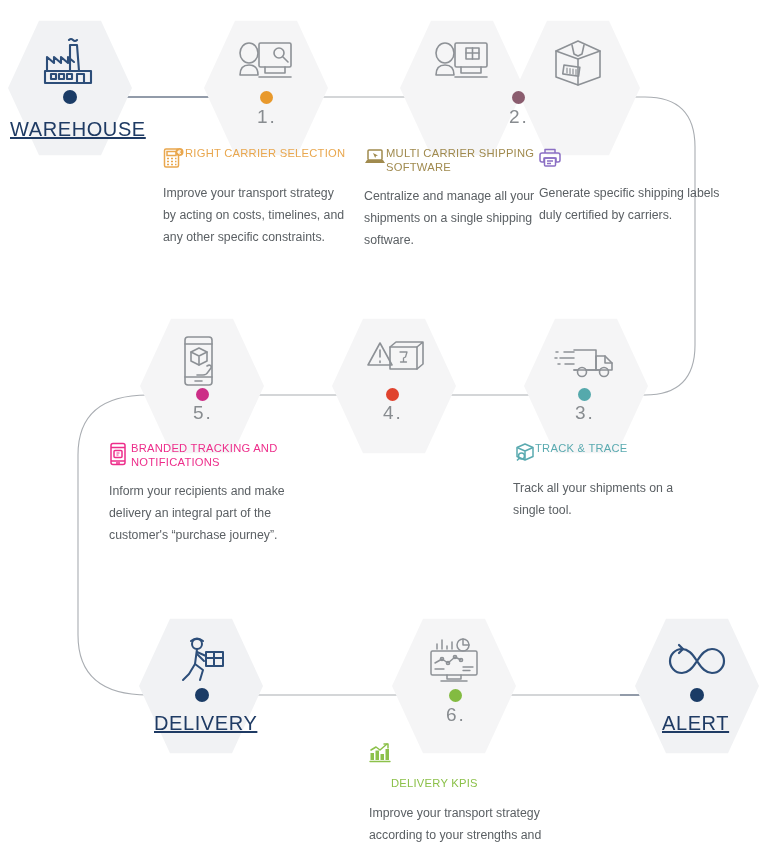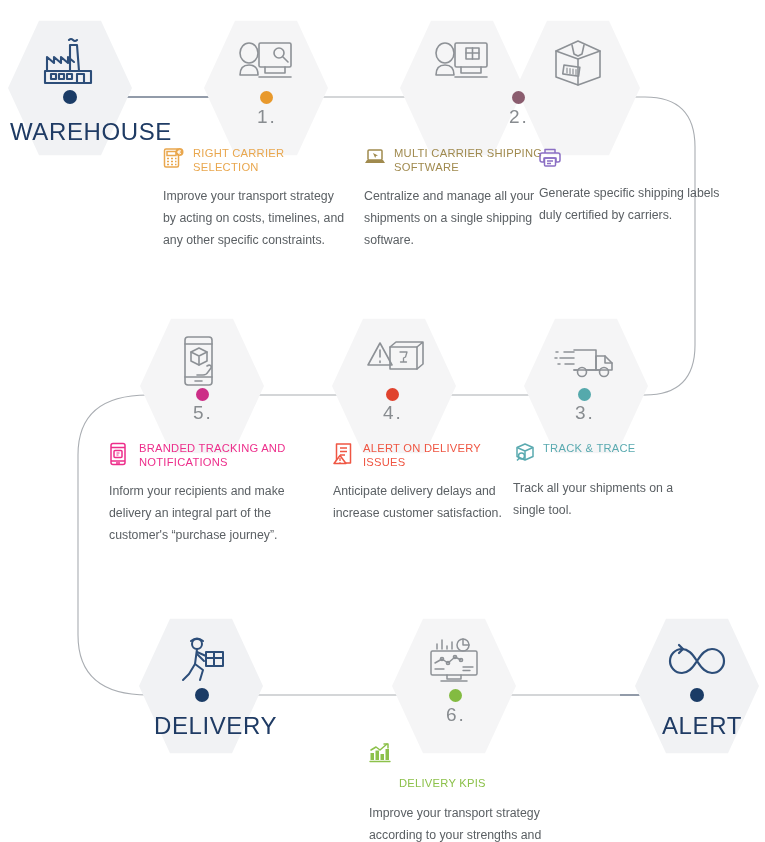--- a/index.html
+++ b/index.html
@@ -41,27 +41,27 @@
   
   .stepnum{
     position:absolute;
     font-size:19px;color:#888c90;letter-spacing:2px;
     font-family:"Liberation Sans","DejaVu Sans",sans-serif;
     white-space:nowrap;z-index:6;
   }
   
   .endcap{
     position:absolute;
-    font-size:24px;letter-spacing:.6px;color:#1f3b64;
-    white-space:nowrap;z-index:6;
+    font-size:20px;letter-spacing:.6px;color:#1f3b64;
+    white-space:nowrap;z-index:6;text-decoration:underline;
   }
 
   
   .info{position:absolute;width:185px;z-index:4;}
-  .info .head{display:flex;align-items:flex-start;gap:8px;}
+  .info .head{display:flex;align-items:flex-start;}
   .info .ticon{flex:0 0 auto;width:22px;height:24px;margin-top:1px;}
   .info .ticon svg{display:block;}
   .info .title{
     font-size:11.2px;line-height:13.5px;letter-spacing:.25px;
     text-transform:uppercase;font-weight:400;
     padding-top:1px;
   }
   .info .body{
     margin-top:11px;
     font-size:12.3px;line-height:22px;color:#5b6064;
@@ -251,34 +251,20 @@
           <path d="M2 5.5h14M2 19h14M7 21h4"></path>
           <rect x="5" y="8.5" width="8" height="7" rx="1"></rect>
           <path d="M7.5 11h3M7.5 13h2" stroke-width="1.1"></path>
         </svg>
       </span>
       <span class="title" style="color:#ed2e8b;">BRANDED TRACKING AND NOTIFICATIONS</span>
     </div>
     <div class="body">Inform your recipients and make delivery an integral part of the customer's “purchase journey”.</div>
   </div>
 
-  <div class="info" style="left:333px;top:441px;">
-    <div class="head">
-      <span class="ticon">
-        <svg width="21" height="23" viewBox="0 0 21 23" fill="none" stroke="#ef5643" stroke-width="1.5" stroke-linejoin="round">
-          <path d="M3.5 2h14v19h-14z"></path>
-          <path d="M7 6h7M7 9.5h7M7 13h5"></path>
-          <path d="M7 13.5 L13 21.5 H1z" fill="#fff"></path>
-          <path d="M7 16v3M7 20.3v.6" stroke-width="1.3"></path>
-        </svg>
-      </span>
-      <span class="title" style="color:#ef5643;">ALERT ON DELIVERY ISSUES</span>
-    </div>
-    <div class="body">Anticipate delivery delays and increase customer satisfaction.</div>
-  </div>
 
   <div class="info" style="left:513px;top:441px;">
     <div class="head">
       <span class="ticon">
         <svg width="23" height="23" viewBox="0 0 23 23" fill="none" stroke="#5aaab0" stroke-width="1.5" stroke-linejoin="round">
           <path d="M4 5.5 L12 2 L20 5.5 v9 L12 18 L4 14.5z"></path>
           <path d="M4 5.5 L12 9 L20 5.5 M12 9 v9"></path>
           <circle cx="8.5" cy="14" r="3"></circle>
           <path d="M6.4 16.1 L4 18.5"></path>
         </svg>

